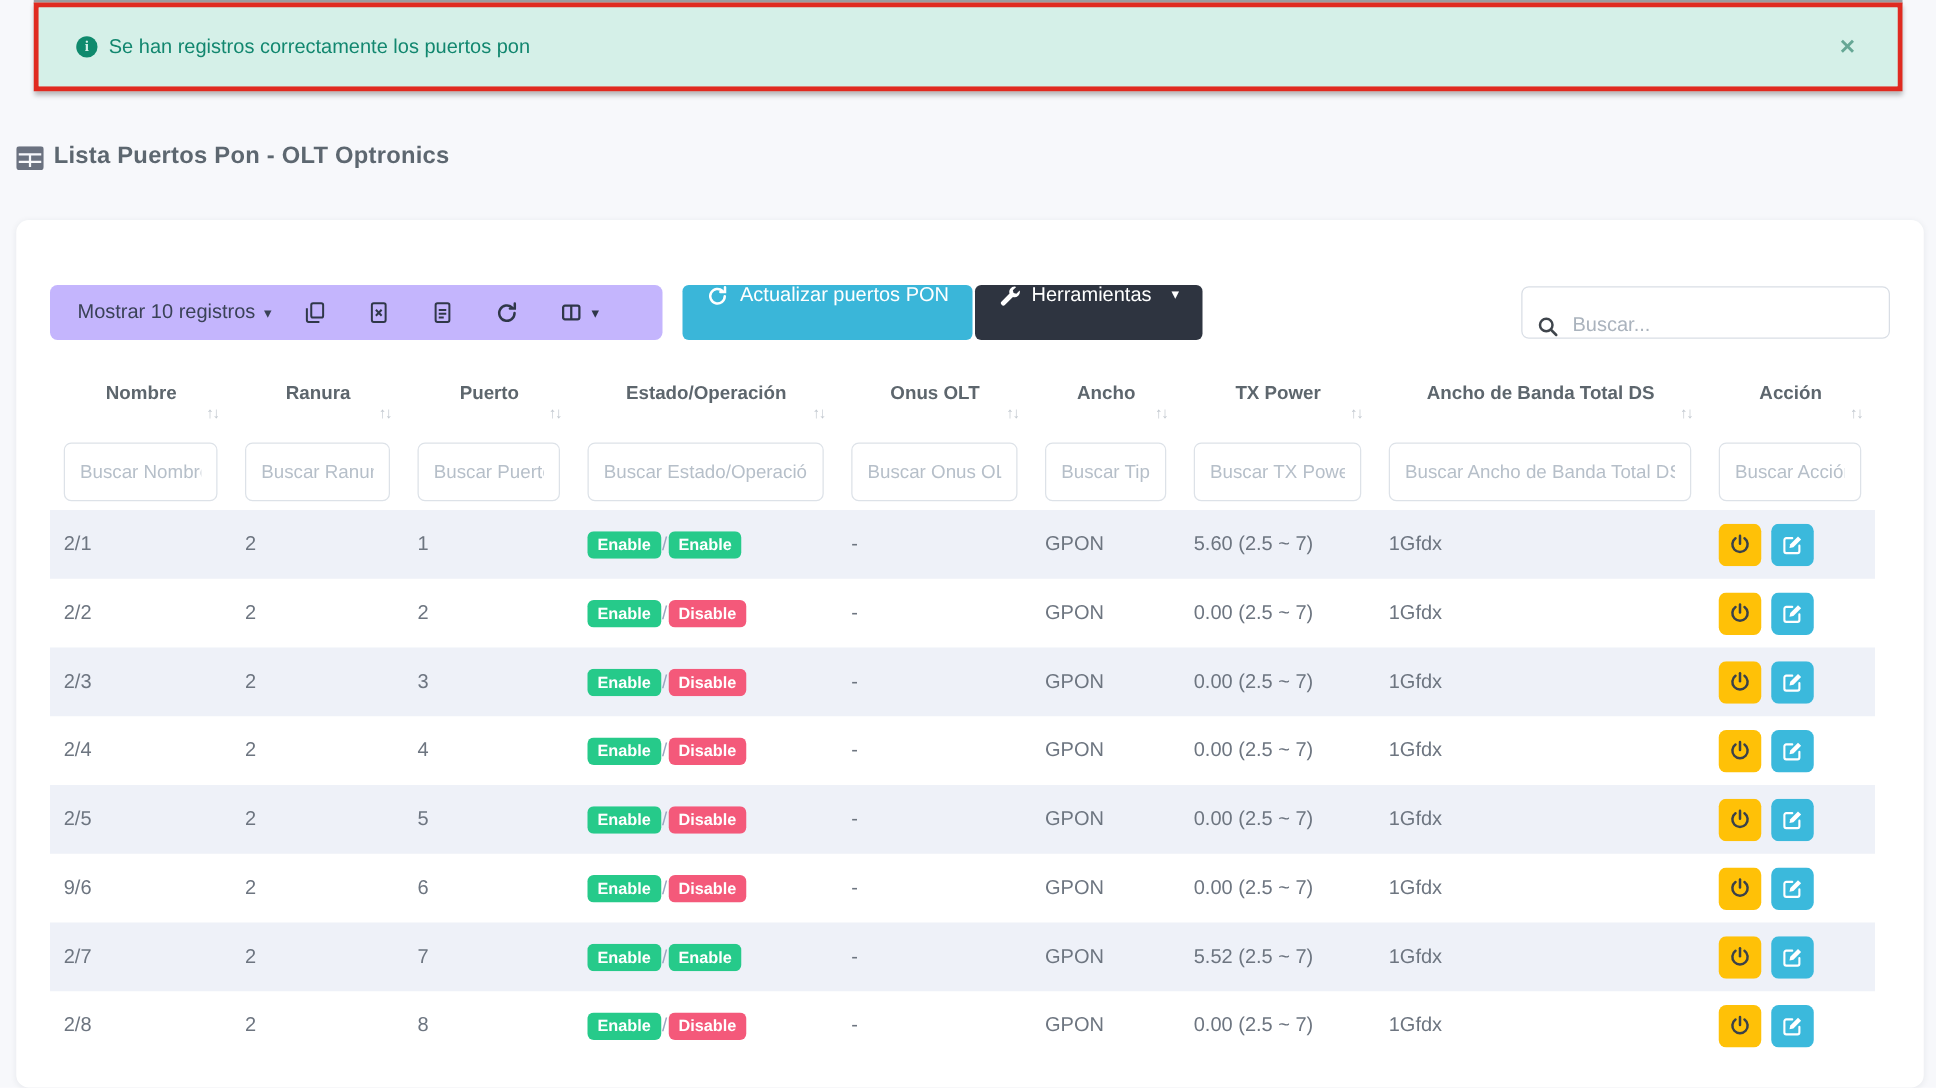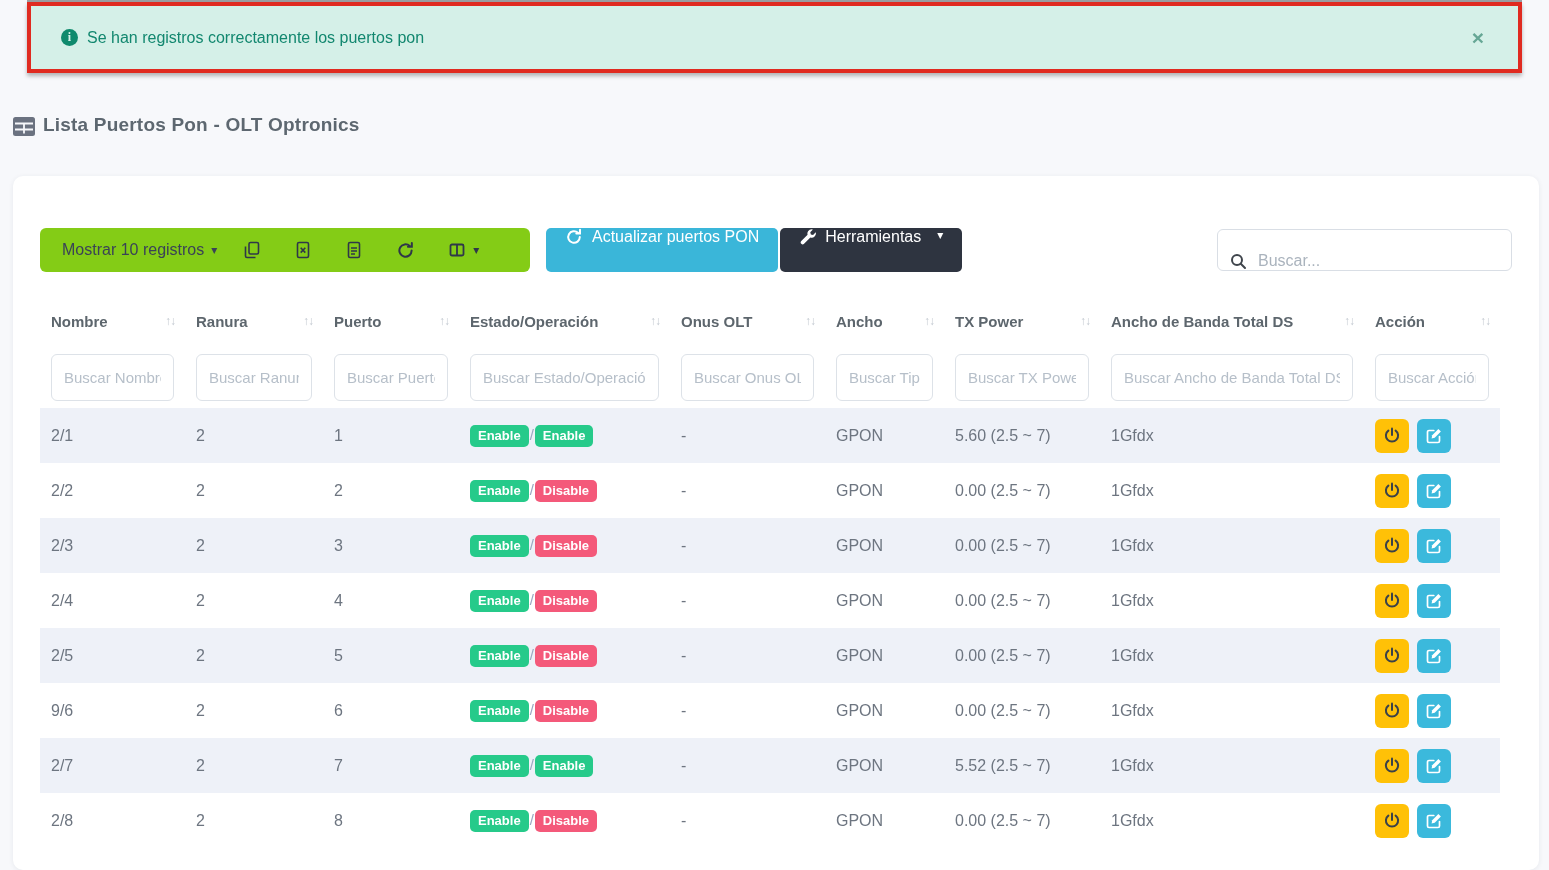--- a/index.html
+++ b/index.html
@@ -22,21 +22,21 @@
   
   .page-title-row { position:absolute; left:13px; top:114px; display:flex; align-items:flex-end; gap:8px; }
   .page-title { color:#5d6770; font-size:19px; font-weight:700; letter-spacing:.2px; }
 
   
   .card { position:absolute; left:13px; top:176px; width:1526px; height:694px; background:#ffffff;
     border-radius:10px; box-shadow:0 1px 5px rgba(40,50,70,.08); overflow:hidden; }
 
   
   .toolbar { margin:52px 27px 0 27px; height:44px; display:flex; align-items:center; }
-  .show-group { background:#84cc16; border-radius:6px; height:44px; width:490px; display:flex;
+  .show-group { background:#c4b5fd; border-radius:6px; height:44px; width:490px; display:flex;
     align-items:center; padding:0 18px 0 22px; color:#3a4257; }
   .show-label { font-size:16px; cursor:pointer; }
   .caret { font-size:12px; margin-left:7px; color:inherit; }
   .tb-icons { display:flex; align-items:center; margin-left:26px; gap:33px; color:#2f3749; }
   .tb-icon { display:inline-flex; align-items:center; cursor:pointer; color:#2f3749; background:none; border:none; }
   .tb-icon svg { stroke:#2f3749; }
   .btn { height:44px; border:none; border-radius:5px; display:inline-flex; 
     font-size:16px; cursor:pointer; padding:0 19px; }
   .btn-refresh { background:#3ab6d9; color:#fff; margin-left:16px; gap:9px; }
   .btn-tools { background:#2e3440; color:#fff; margin-left:2px; gap:9px; }
@@ -46,21 +46,21 @@
     margin-left:11px; font-family:"Liberation Sans", sans-serif; background:transparent; }
   .search-wrap input::placeholder { color:#aab3bd; }
 
   
   .table-wrap { margin:24px 27px 0 27px; width:1460px; }
   .trow, .hrow, .frow { display:flex; align-items:center; }
   .w-nombre{width:145px} .w-ranura{width:138px} .w-puerto{width:136px} .w-estado{width:211px}
   .w-onus{width:155px} .w-tipo{width:119px} .w-tx{width:156px} .w-ancho{width:264px} .w-accion{width:136px}
   .hrow { height:50px; }
   .hcell { display:flex; align-items:center; padding:0 10px 0 11px; color:#5d666d; font-size:15px;
-    font-weight:700; cursor:pointer; }
+    font-weight:700; cursor:pointer;flex-direction:column; }
   .sort { margin-left:auto; color:#c3c9d0; font-size:12px; letter-spacing:-1px; font-weight:400; }
   .frow { height:62px; align-items:center; }
   .fcell { padding-left:11px; }
   .fcell input { width:calc(100% - 11px); height:47px; border:1px solid #dde2e8; border-radius:6px;
     padding:0 12px; font-size:15px; color:#6d7580; outline:none; background:#fff;
     font-family:"Liberation Sans", sans-serif; }
   .fcell input::placeholder { color:#b6bfc9; }
   .tbody .trow { height:55px; }
   .tbody .trow:nth-child(odd) { background:#eef1f8; }
   .cell { padding:0 10px 0 11px; color:#6d7580; font-size:16px; white-space:nowrap; overflow:hidden; }

